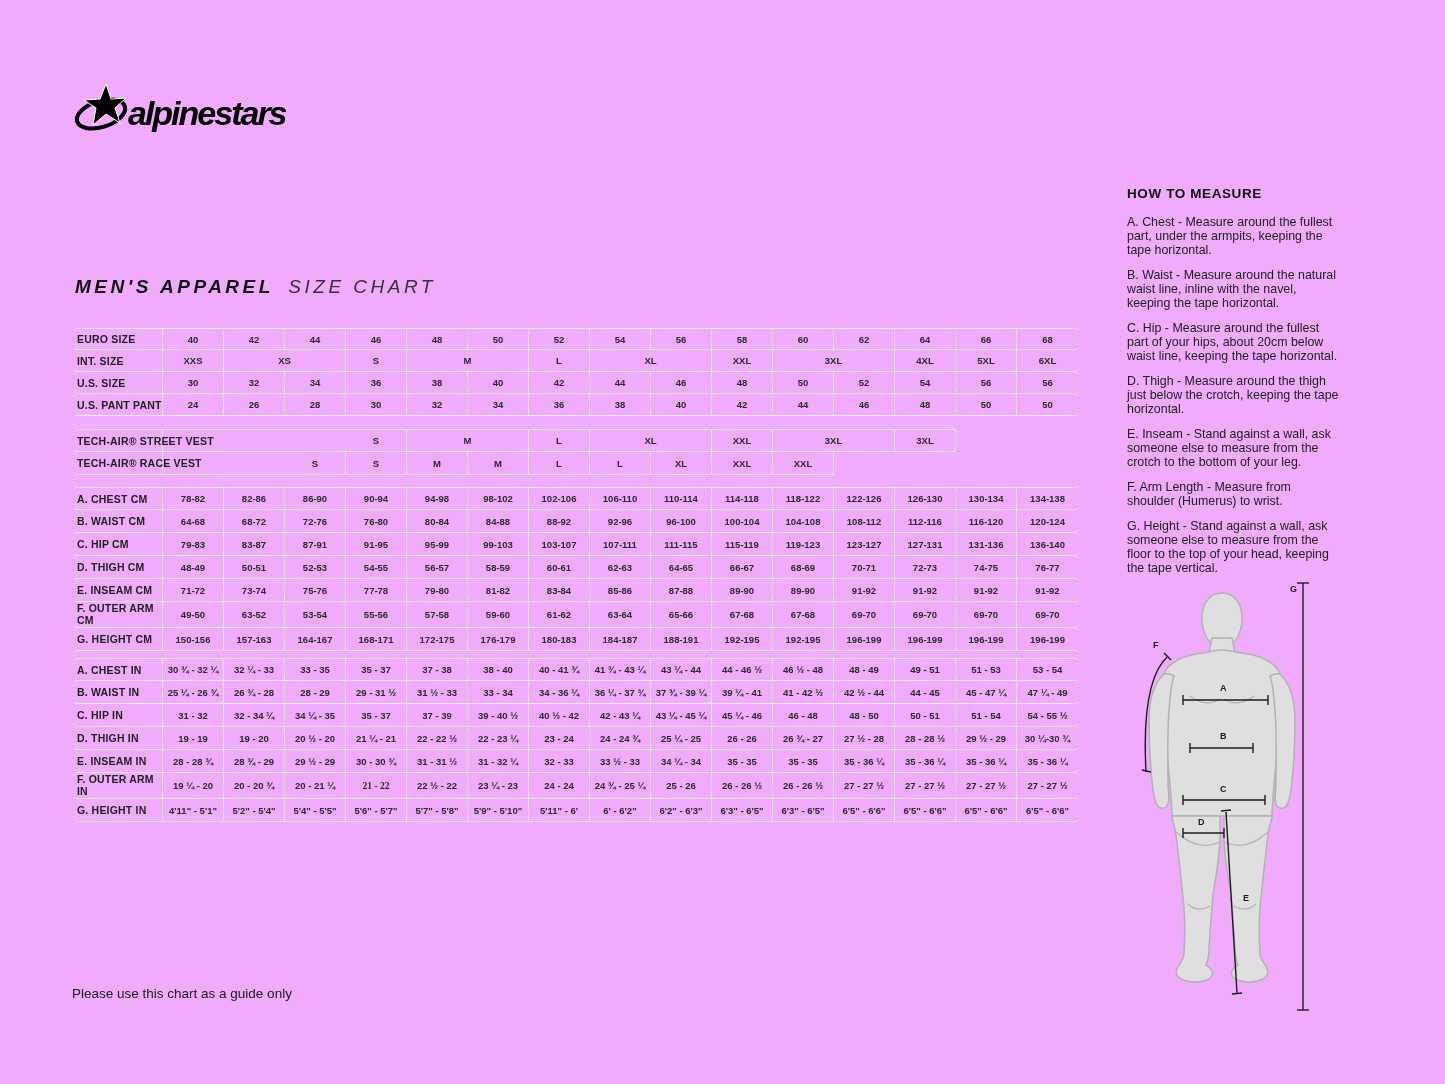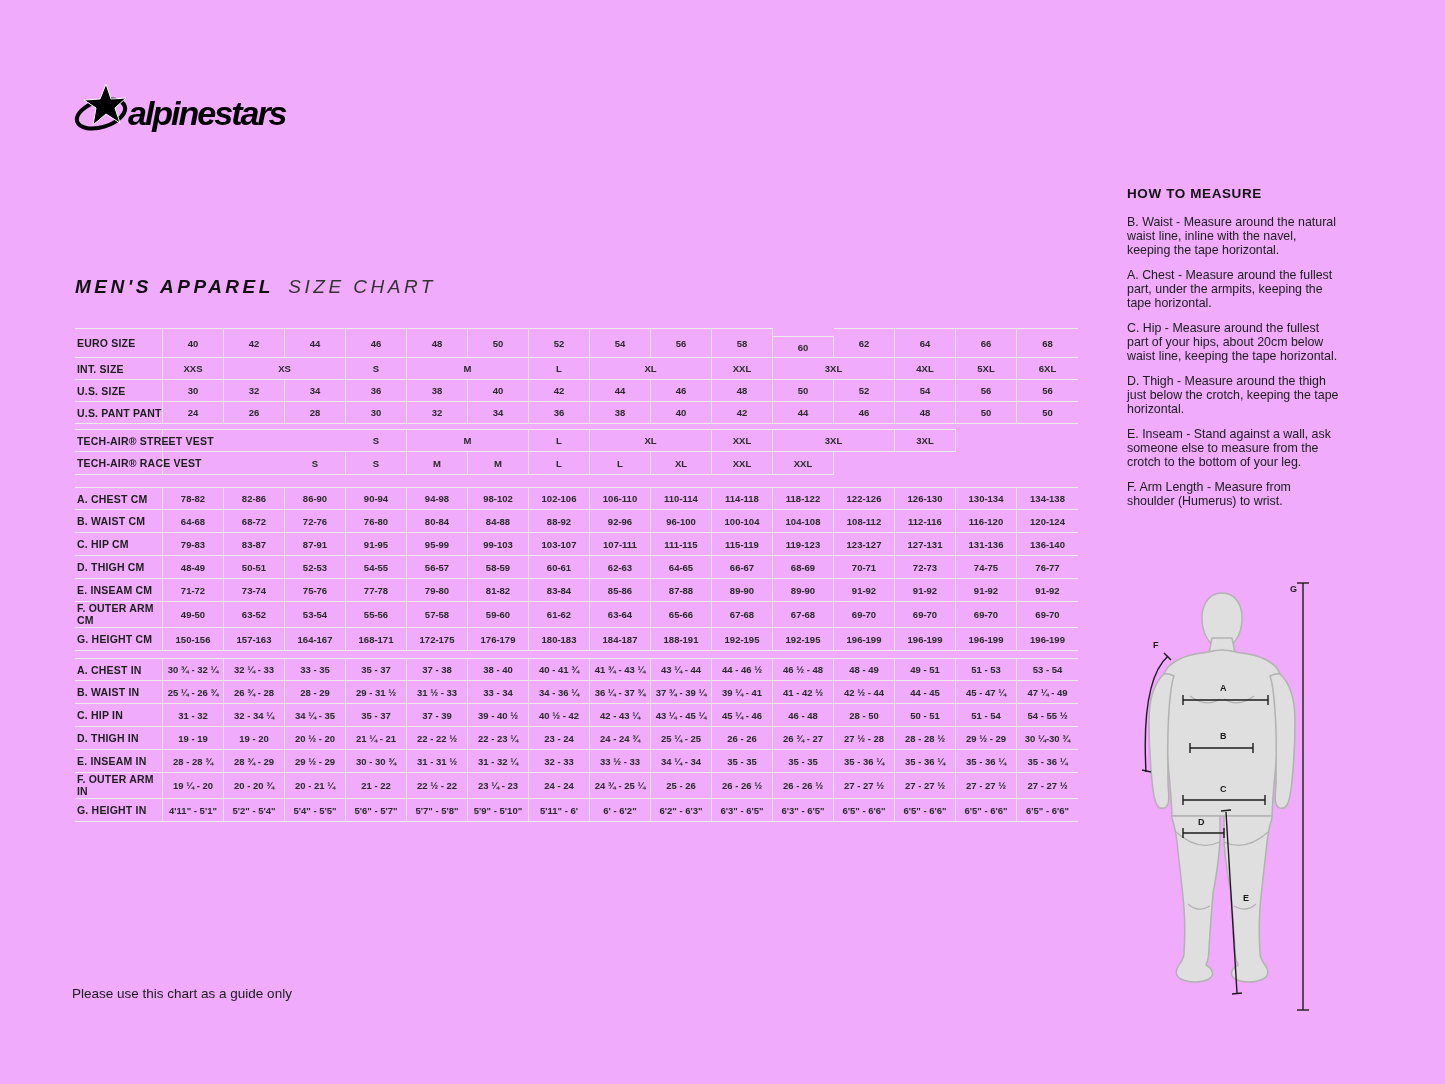--- a/index.html
+++ b/index.html
@@ -70,21 +70,21 @@
         <div class="cell data" style="width: 61px;">40</div>
         <div class="cell data" style="width: 61px;">42</div>
         <div class="cell data" style="width: 61px;">44</div>
         <div class="cell data" style="width: 61px;">46</div>
         <div class="cell data" style="width: 61px;">48</div>
         <div class="cell data" style="width: 61px;">50</div>
         <div class="cell data" style="width: 61px;">52</div>
         <div class="cell data" style="width: 61px;">54</div>
         <div class="cell data" style="width: 61px;">56</div>
         <div class="cell data" style="width: 61px;">58</div>
-        <div class="cell data" style="width: 61px; margin-top: 8px;">60</div>
+        <div class="cell data" style="width: 61px;">60</div>
         <div class="cell data" style="width: 61px;">62</div>
         <div class="cell data" style="width: 61px;">64</div>
         <div class="cell data" style="width: 61px;">66</div>
         <div class="cell data" style="width: 61px;">68</div>
       </div>
       <div class="trow">
         <div class="cell label" style="width: 88px;">INT. SIZE</div>
         <div class="cell data" style="width: 61px;">XXS</div>
         <div class="cell data" style="width: 122px;">XS</div>
         <div class="cell data" style="width: 61px;">S</div>
@@ -333,21 +333,21 @@
         <div class="cell data" style="width: 61px;">32 - 34 ¼</div>
         <div class="cell data" style="width: 61px;">34 ¼ - 35</div>
         <div class="cell data" style="width: 61px;">35 - 37</div>
         <div class="cell data" style="width: 61px;">37 - 39</div>
         <div class="cell data" style="width: 61px;">39 - 40 ½</div>
         <div class="cell data" style="width: 61px;">40 ½ - 42</div>
         <div class="cell data" style="width: 61px;">42 - 43 ¼</div>
         <div class="cell data" style="width: 61px;">43 ¼ - 45 ¼</div>
         <div class="cell data" style="width: 61px;">45 ¼ - 46</div>
         <div class="cell data" style="width: 61px;">46 - 48</div>
-        <div class="cell data" style="width: 61px;">28 - 50</div>
+        <div class="cell data" style="width: 61px;">48 - 50</div>
         <div class="cell data" style="width: 61px;">50 - 51</div>
         <div class="cell data" style="width: 61px;">51 - 54</div>
         <div class="cell data" style="width: 61px;">54 - 55 ½</div>
       </div>
       <div class="trow">
         <div class="cell label" style="width: 88px;">D. THIGH IN</div>
         <div class="cell data" style="width: 61px;">19 - 19</div>
         <div class="cell data" style="width: 61px;">19 - 20</div>
         <div class="cell data" style="width: 61px;">20 ½ - 20</div>
         <div class="cell data" style="width: 61px;">21 ¼ - 21</div>
@@ -379,21 +379,21 @@
         <div class="cell data" style="width: 61px;">35 - 36 ¼</div>
         <div class="cell data" style="width: 61px;">35 - 36 ¼</div>
         <div class="cell data" style="width: 61px;">35 - 36 ¼</div>
         <div class="cell data" style="width: 61px;">35 - 36 ¼</div>
       </div>
       <div class="trow">
         <div class="cell label wrap" style="width: 88px;">F. OUTER ARM IN</div>
         <div class="cell data" style="width: 61px;">19 ¼ - 20</div>
         <div class="cell data" style="width: 61px;">20 - 20 ¾</div>
         <div class="cell data" style="width: 61px;">20 - 21 ¼</div>
-        <div class="cell data" style="width: 61px;">21 - 22</div>
+        <div class="cell data" style="width: 61px; font-family: Liberation Serif, serif;">21 - 22</div>
         <div class="cell data" style="width: 61px;">22 ½ - 22</div>
         <div class="cell data" style="width: 61px;">23 ¼ - 23</div>
         <div class="cell data" style="width: 61px;">24 - 24</div>
         <div class="cell data" style="width: 61px;">24 ¾ - 25 ¼</div>
         <div class="cell data" style="width: 61px;">25 - 26</div>
         <div class="cell data" style="width: 61px;">26 - 26 ½</div>
         <div class="cell data" style="width: 61px;">26 - 26 ½</div>
         <div class="cell data" style="width: 61px;">27 - 27 ½</div>
         <div class="cell data" style="width: 61px;">27 - 27 ½</div>
         <div class="cell data" style="width: 61px;">27 - 27 ½</div>
@@ -415,26 +415,27 @@
         <div class="cell data" style="width: 61px;">6'5" - 6'6"</div>
         <div class="cell data" style="width: 61px;">6'5" - 6'6"</div>
         <div class="cell data" style="width: 61px;">6'5" - 6'6"</div>
         <div class="cell data" style="width: 61px;">6'5" - 6'6"</div>
       </div>
     </div>
 
   <div class="howto">
     <div class="howto-title">HOW TO MEASURE</div>
     <div id="howto-items">
+        <p>A. Chest - Measure around the fullest part, under the armpits, keeping the tape horizontal.</p>
         <p>B. Waist - Measure around the natural waist line, inline with the navel, keeping the tape horizontal.</p>
-        <p>A. Chest - Measure around the fullest part, under the armpits, keeping the tape horizontal.</p>
         <p>C. Hip - Measure around the fullest part of your hips, about 20cm below waist line, keeping the tape horizontal.</p>
         <p>D. Thigh - Measure around the thigh just below the crotch, keeping the tape horizontal.</p>
         <p>E. Inseam - Stand against a wall, ask someone else to measure from the crotch to the bottom of your leg.</p>
         <p>F. Arm Length - Measure from shoulder (Humerus) to wrist.</p>
+        <p>G. Height - Stand against a wall, ask someone else to measure from the floor to the top of your head, keeping the tape vertical.</p>
       </div>
   </div>
 
   <div class="figure">
     <svg width="175" height="445" viewBox="0 0 175 445">
       <g fill="#dfdfdf" stroke="#b2b2b2" stroke-width="1.5" stroke-linejoin="round">
 
         <path d="M82,17 C96,17 103,30 102,45 C101,60 93,72 82,72 C71,72 63,60 62,45 C61,30 68,17 82,17 Z"></path>
 
         <path d="M72,62 L92,62 L97,86 L67,86 Z"></path>

